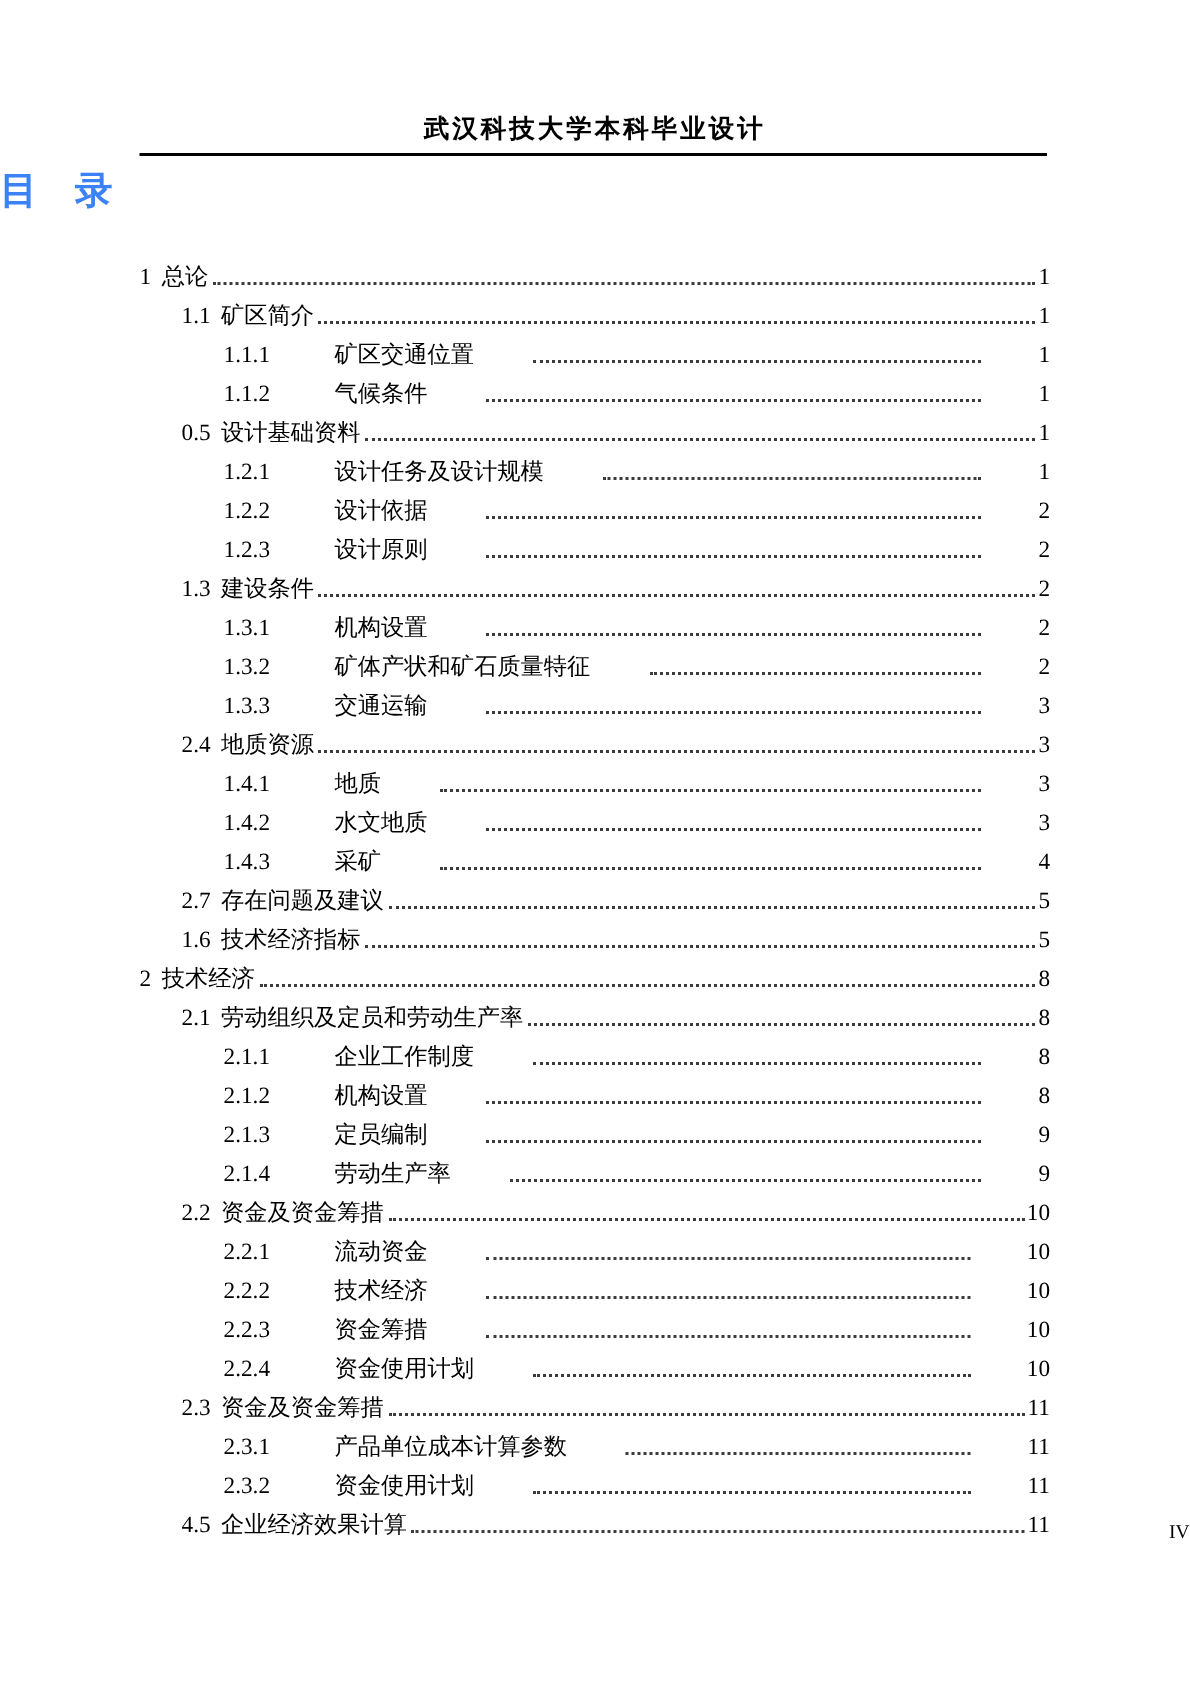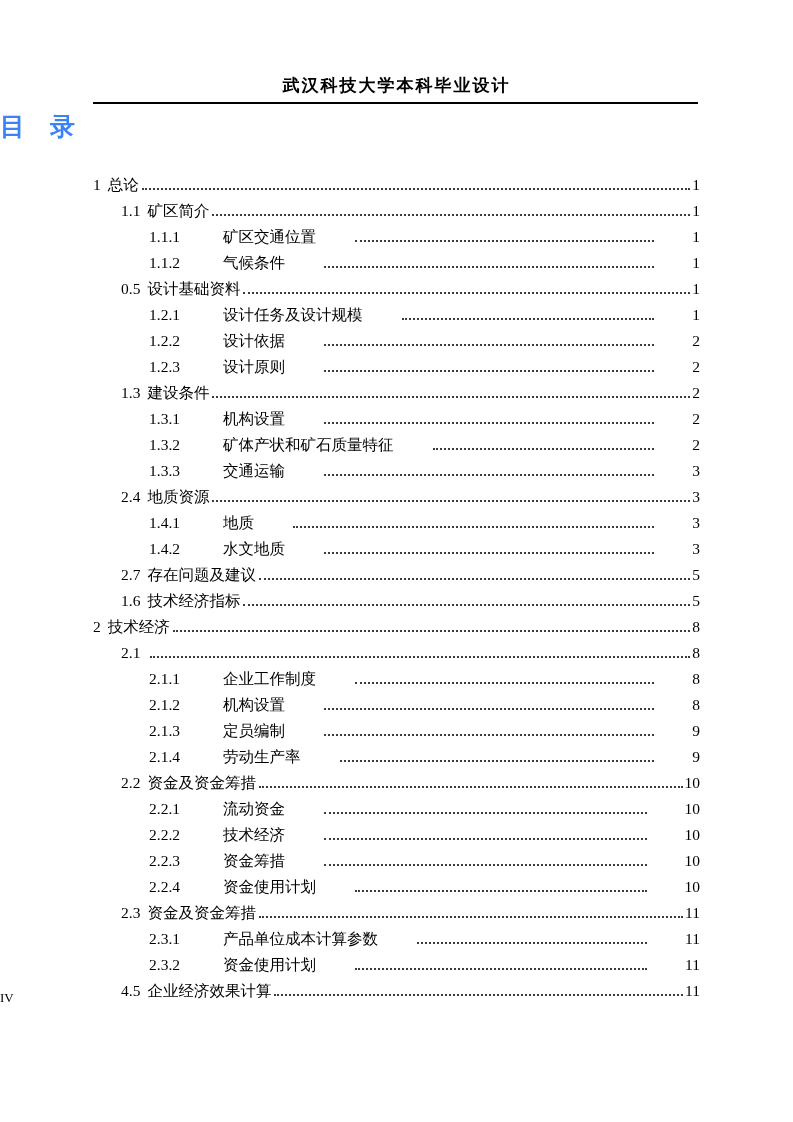--- a/index.html
+++ b/index.html
@@ -60,22 +60,22 @@
     min-width: 12px;
     border-bottom: 2px dotted #3c3c3c;
     margin: 0 2px 4px 3px;
     height: 0;
   }
   .toc-page {
     text-align: right;
   }
   .page-footer {
     position: absolute;
-    top: 990px; left: 0; width: 100%;
-    text-align: left;
+    top: 1013px; left: 0; width: 100%;
+    text-align: right;
     font-size: 13px;
     color: #000000;
   }
 </style>
 </head>
 <body>
 
 <div class="page">
 
   <div class="running-header-text">武汉科技大学本科毕业设计</div>
@@ -168,40 +168,47 @@
     <span class="toc-text">地质</span>
     <span class="toc-dots"></span>
     <span class="toc-page">3</span>
   </div>
       <div class="toc-row level-3">
     <span class="toc-num">1.4.2</span>
     <span class="toc-text">水文地质</span>
     <span class="toc-dots"></span>
     <span class="toc-page">3</span>
   </div>
+      <div class="toc-row level-3">
+    <span class="toc-num">1.4.3</span>
+    <span class="toc-text">采矿</span>
+    <span class="toc-dots"></span>
+    <span class="toc-page">4</span>
+  </div>
       <div class="toc-row level-2">
     <span class="toc-num">2.7</span>
     <span class="toc-text">存在问题及建议</span>
     <span class="toc-dots"></span>
     <span class="toc-page">5</span>
   </div>
       <div class="toc-row level-2">
     <span class="toc-num">1.6</span>
     <span class="toc-text">技术经济指标</span>
     <span class="toc-dots"></span>
     <span class="toc-page">5</span>
   </div>
       <div class="toc-row level-1">
     <span class="toc-num">2</span>
     <span class="toc-text">技术经济</span>
     <span class="toc-dots"></span>
     <span class="toc-page">8</span>
   </div>
       <div class="toc-row level-2">
     <span class="toc-num">2.1</span>
+    <span class="toc-text">劳动组织及定员和劳动生产率</span>
     <span class="toc-dots"></span>
     <span class="toc-page">8</span>
   </div>
       <div class="toc-row level-3">
     <span class="toc-num">2.1.1</span>
     <span class="toc-text">企业工作制度</span>
     <span class="toc-dots"></span>
     <span class="toc-page">8</span>
   </div>
       <div class="toc-row level-3">

